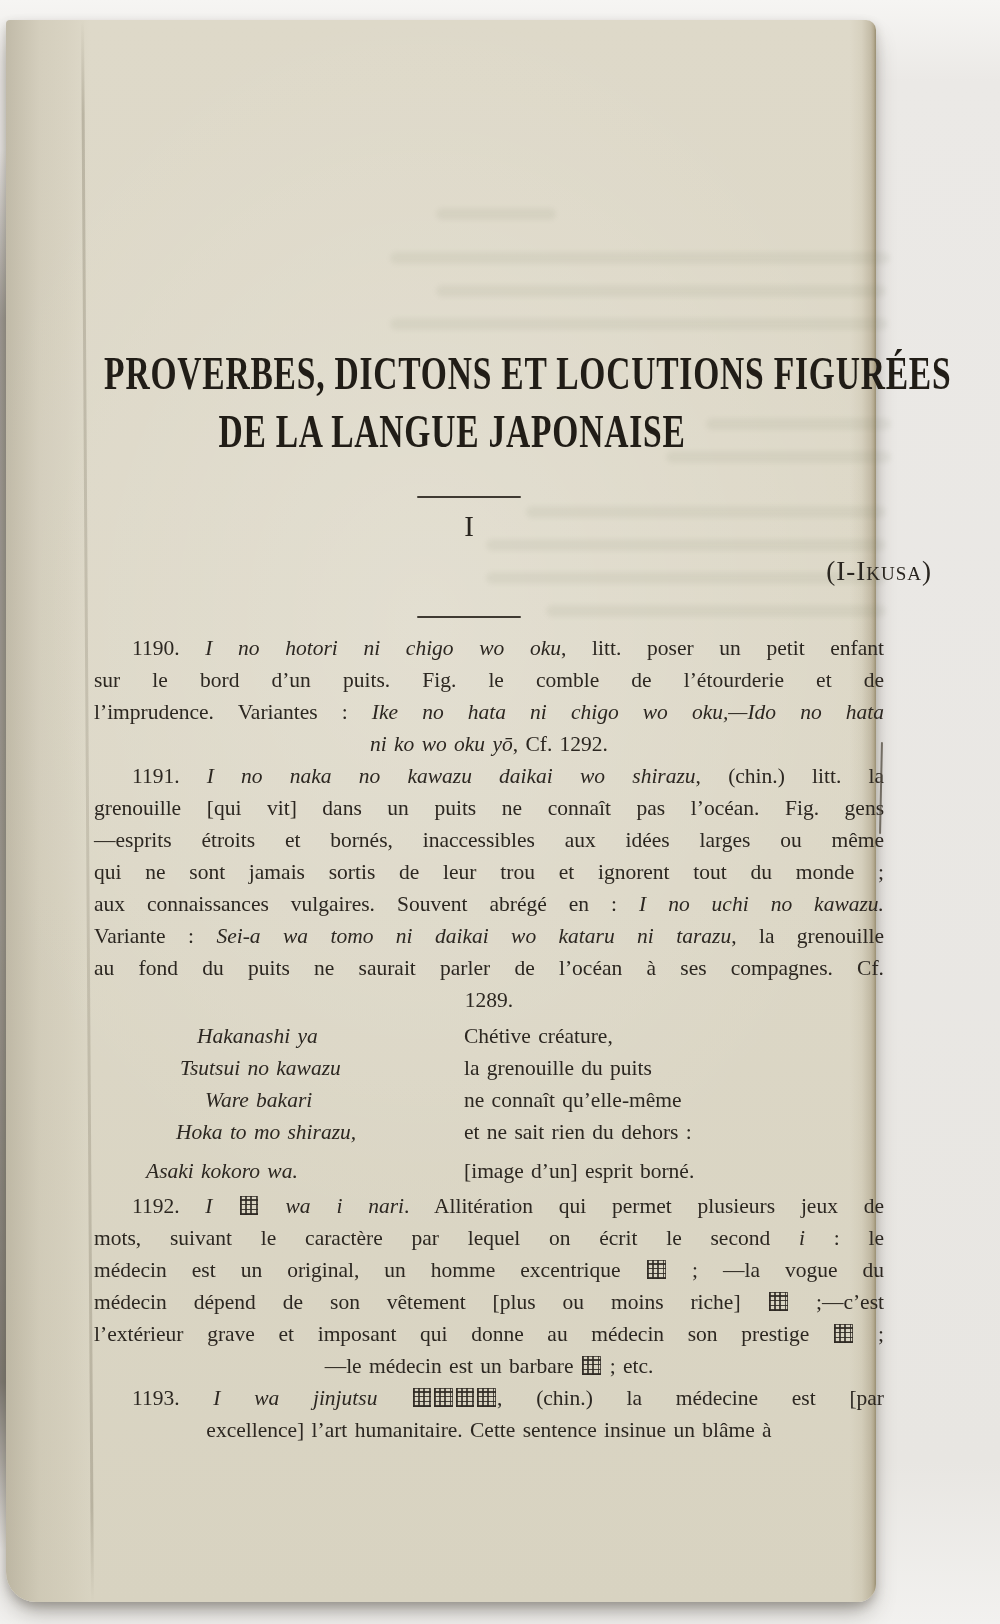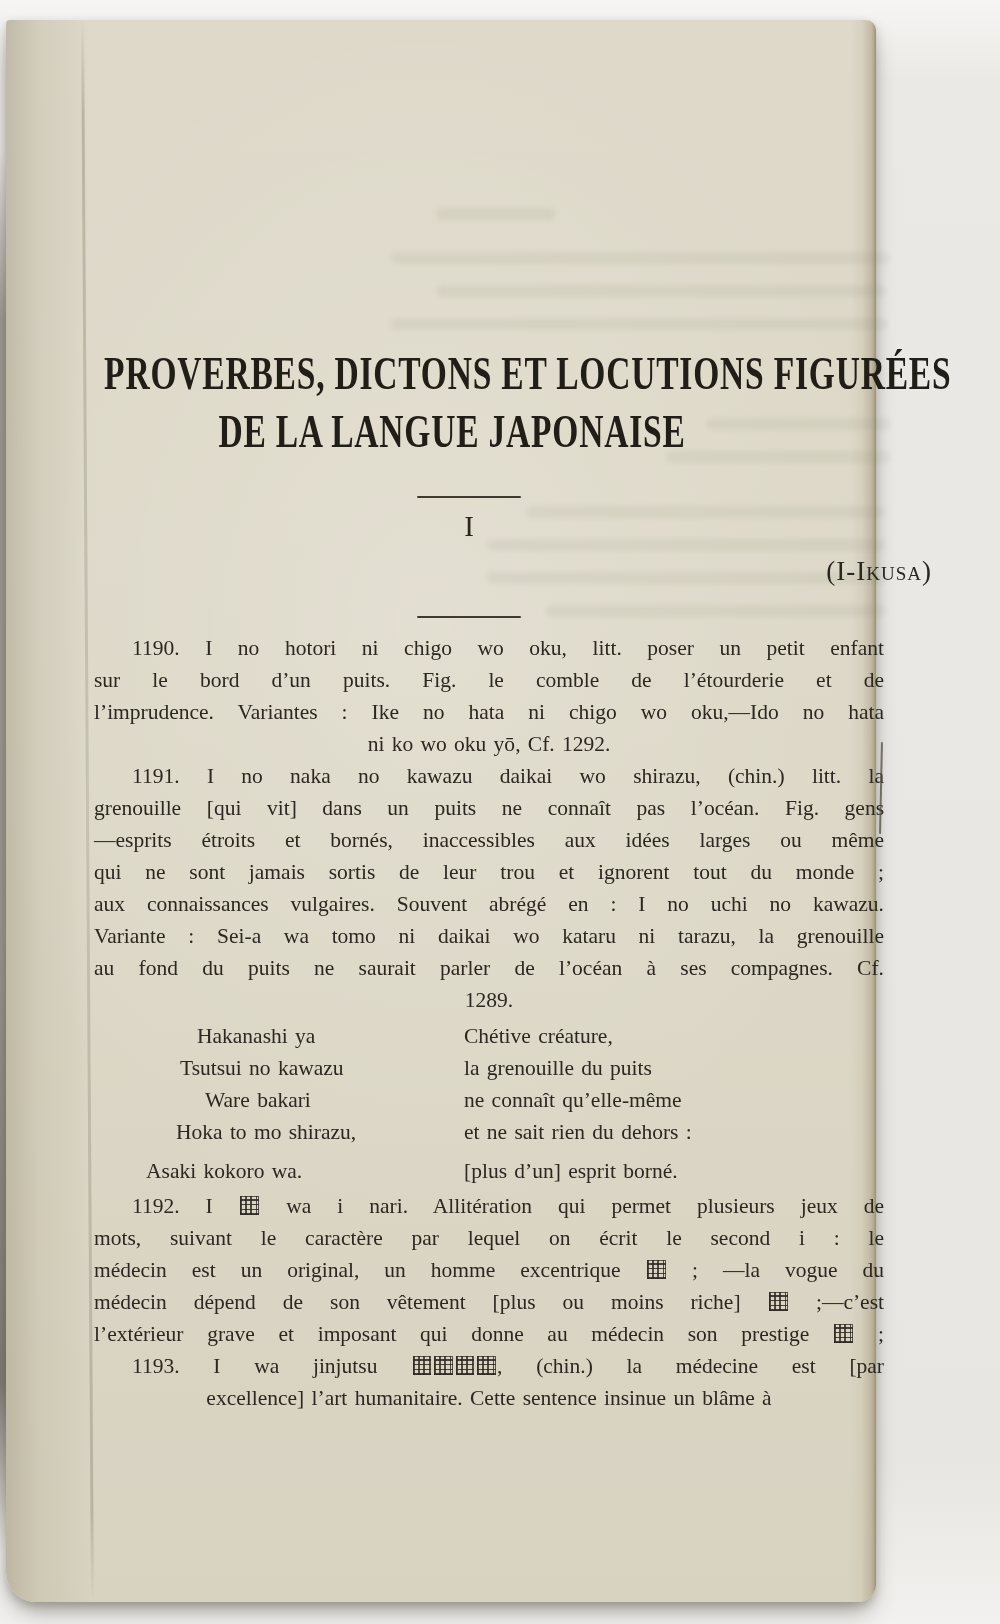--- a/index.html
+++ b/index.html
@@ -34,21 +34,21 @@
   .rule .bar{height:2px;width:104px;background:#3f3a32;margin:0 auto;border-radius:1px;}
   .r1{top:476px;}
   .r2{top:596px;}
   .secnum{top:490px;font-size:29px;}
   .subtitle{top:536px;font-size:27px;font-variant:small-caps;letter-spacing:1px;text-align:right;}
   .body-col{position:absolute;left:88px;top:612px;width:790px;font-size:21.5px;line-height:32px;
     color:#2c2721;word-spacing:0.09em;}
   .line{text-align:justify;text-align-last:justify;min-height:32px;}
   .line.nj{text-align:center;text-align-last:auto;}
   .line.ind{text-indent:38px;}
-  .it{}
+  .it{font-style:italic;}
   .poem{position:relative;margin:4px 0 3px;}
   .poem-row{position:relative;height:32px;}
   .poem-row.last{margin-top:7px;}
   .poem-l{position:absolute;}
   .poem-r{position:absolute;left:370px;}
   .cjk{display:inline-block;width:0.86em;height:0.86em;margin:0 0.07em;vertical-align:-0.07em;
     color:transparent;overflow:hidden;
     background-image:
       repeating-linear-gradient(0deg,rgba(44,39,33,0.85) 0 1.6px,transparent 1.6px 4.8px),
       repeating-linear-gradient(90deg,rgba(44,39,33,0.8) 0 1.6px,transparent 1.6px 5.2px);
@@ -114,26 +114,27 @@
         <div class="poem-row">
           <span class="poem-l it" style="left: 111px;">Ware bakari</span>
           <span class="poem-r">ne connaît qu’elle-même</span>
         </div>
         <div class="poem-row">
           <span class="poem-l it" style="left: 82px;">Hoka to mo shirazu,</span>
           <span class="poem-r">et ne sait rien du dehors :</span>
         </div>
         <div class="poem-row last">
           <span class="poem-l it" style="left: 52px;">Asaki kokoro wa.</span>
-          <span class="poem-r">[plus d’un] esprit borné.</span>
+          <span class="poem-r">[image d’un] esprit borné.</span>
         </div>
       </div>
       <div class="line ind"><span>1192. </span><span class="it">I </span><span><span class="cjk">醫</span></span><span class="it"> wa i nari</span><span>. Allitération qui permet plusieurs jeux de</span></div>
       <div class="line"><span>mots, suivant le caractère par lequel on écrit le second </span><span class="it">i</span><span> : le</span></div>
       <div class="line"><span>médecin est un original, un homme excentrique </span><span><span class="cjk">異</span></span><span> ; —la vogue du</span></div>
       <div class="line"><span>médecin dépend de son vêtement [plus ou moins riche] </span><span><span class="cjk">衣</span></span><span> ;—c’est</span></div>
       <div class="line"><span>l’extérieur grave et imposant qui donne au médecin son prestige </span><span><span class="cjk">威</span></span><span> ;</span></div>
+      <div class="line nj"><span>—le médecin est un barbare </span><span><span class="cjk">夷</span></span><span> ; etc.</span></div>
       <div class="line ind"><span>1193.  </span><span class="it">I wa jinjutsu </span><span><span class="cjk">醫</span><span class="cjk">は</span><span class="cjk">仁</span><span class="cjk">術</span></span><span>, (chin.) la médecine est [par</span></div>
       <div class="line nj"><span>excellence] l’art humanitaire. Cette sentence insinue un blâme à</span></div>
     </div>
 
   <div class="pen-mark"></div>
 </div>
 
 </body></html>

